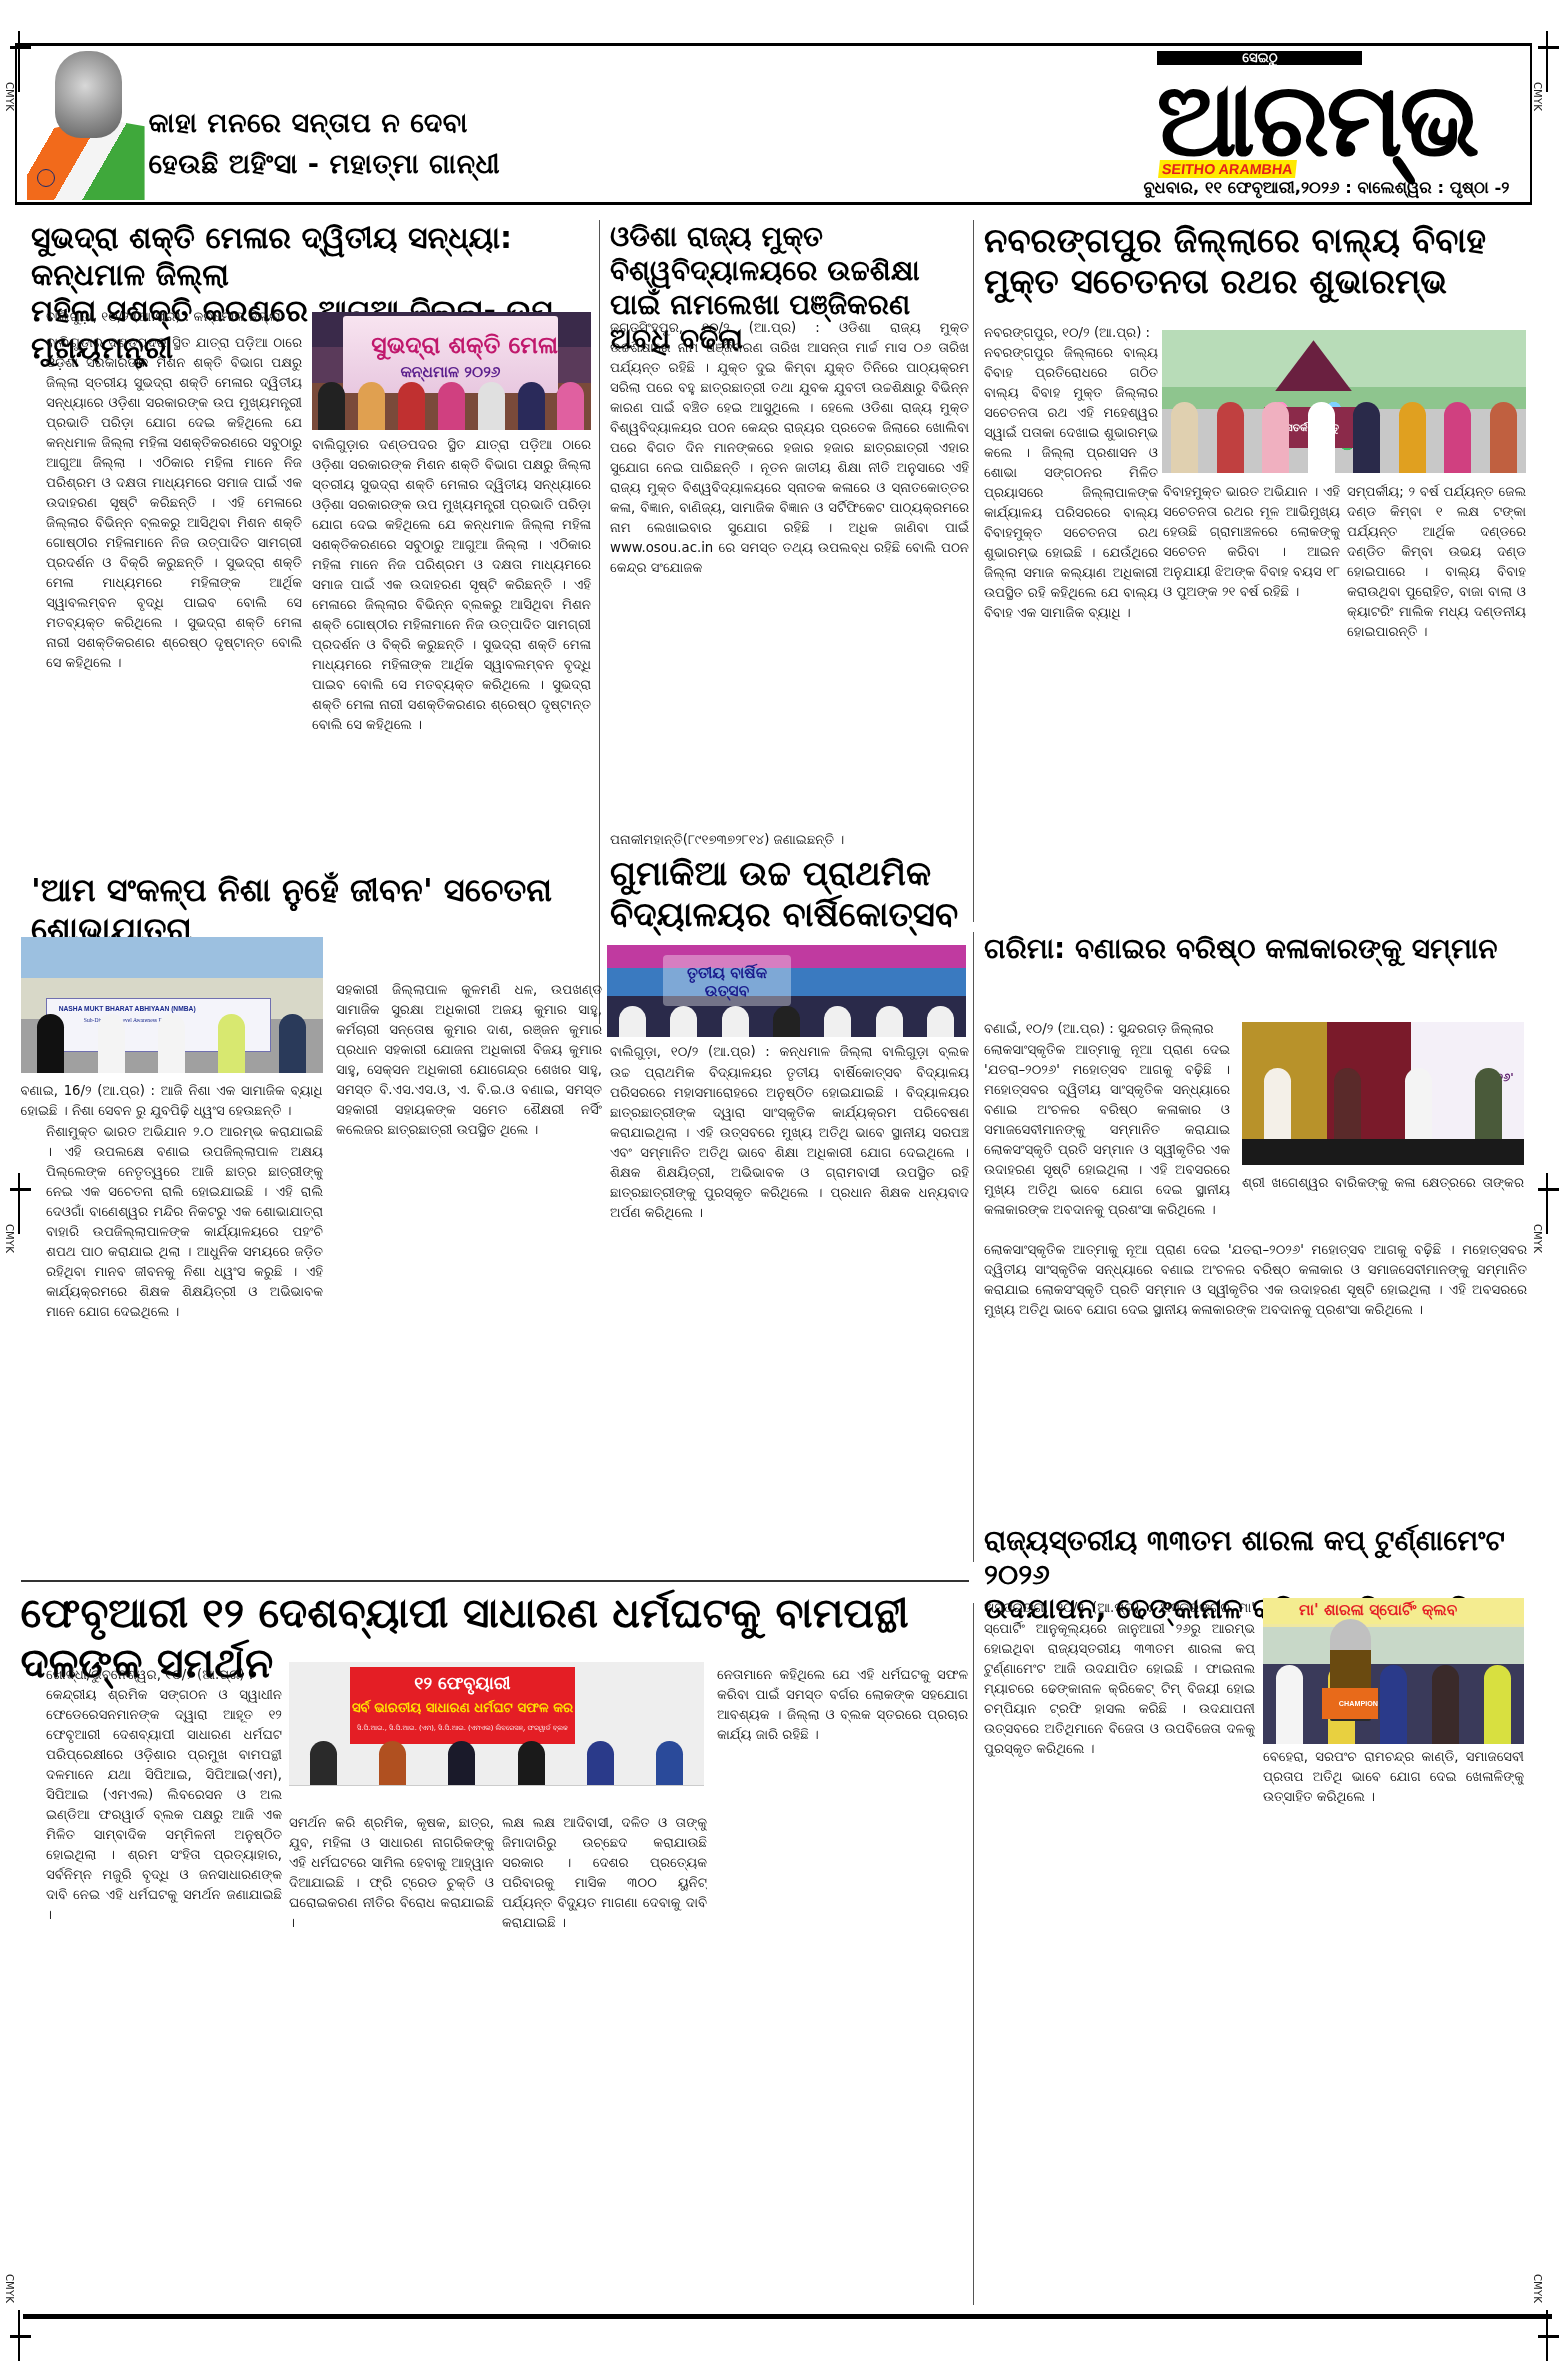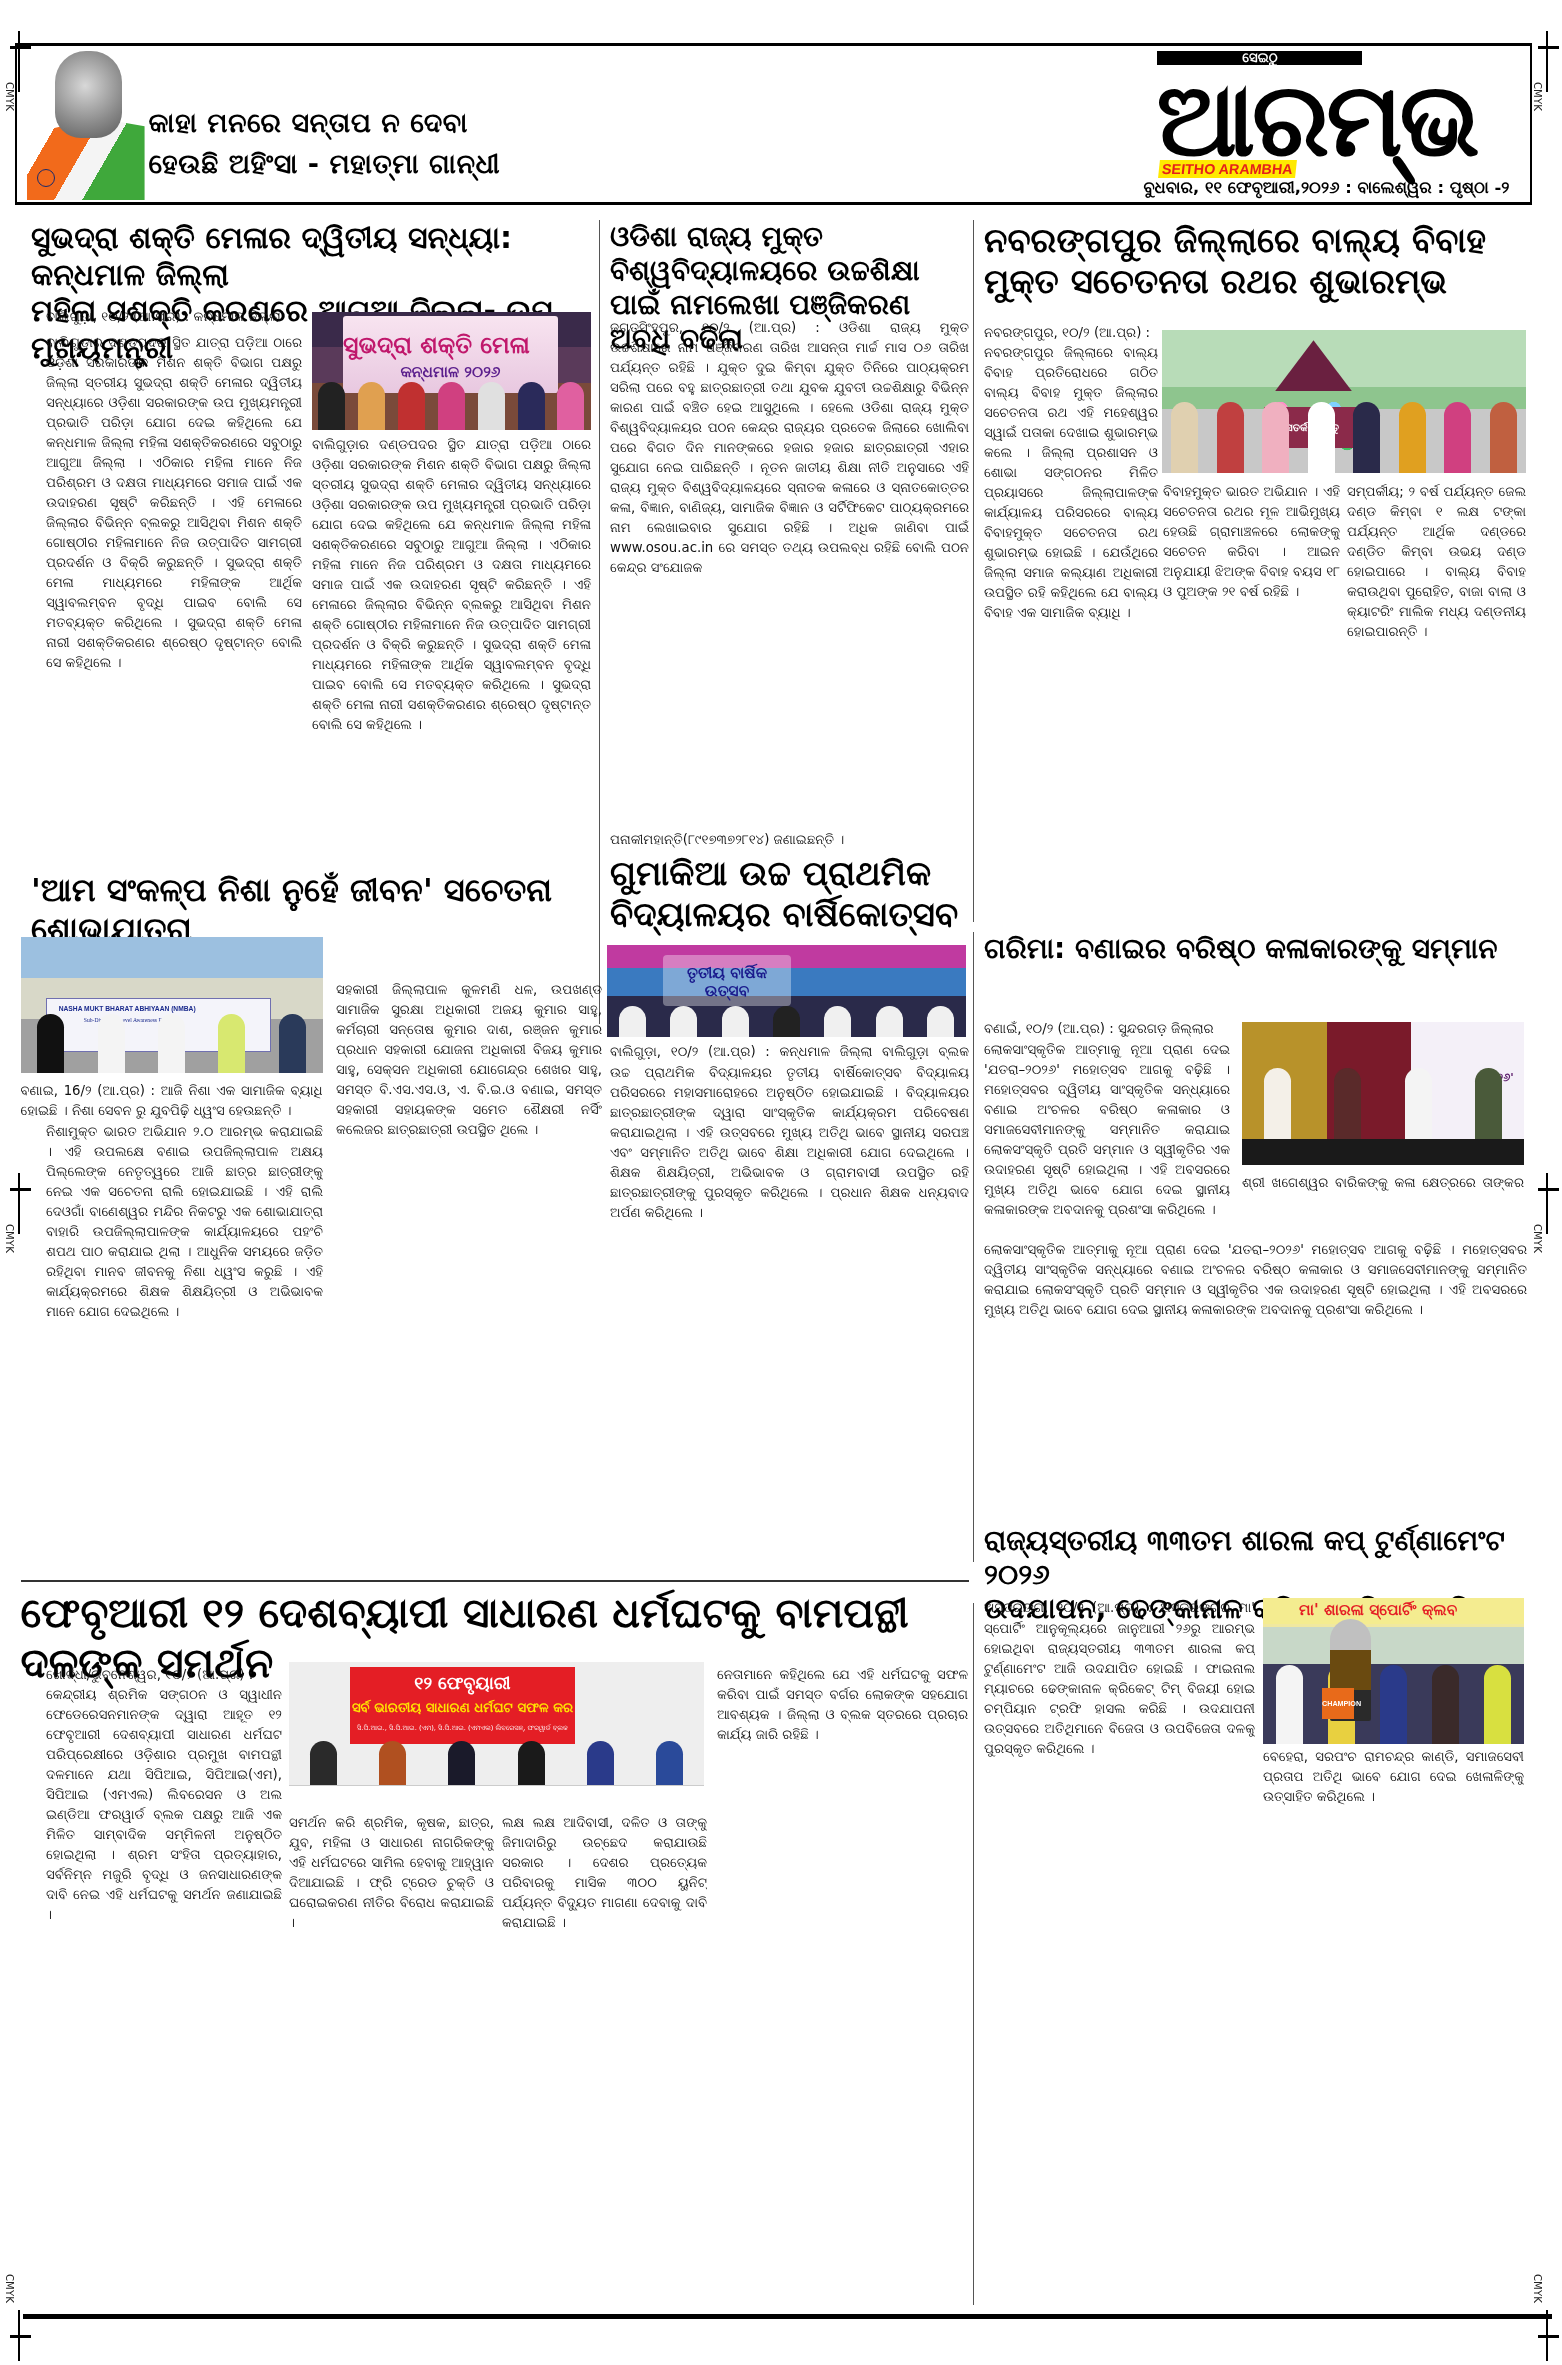--- a/index.html
+++ b/index.html
@@ -26,21 +26,21 @@
 
   .hl { position: absolute; font-weight: bold; line-height: 1.22; }
   .body { position: absolute; font-size: 13.3px; line-height: 20px; text-align: justify; color: #111; overflow: hidden; }
   .col-rule { position: absolute; width: 1px; background: #555; }
   .hrule { position: absolute; height: 1.5px; background: #333; }
 
   .photo { position: absolute; overflow: hidden; }
 
   .p1 { background: linear-gradient(180deg, #3a2a4a 0 30%, #5a3a5a 30% 60%, #7a4a3a 60% 100%); }
   .p1 .banner { position: absolute; left: 31px; top: 4.1px; width: 215px; height: 77px; background: linear-gradient(180deg,#f8e4f0,#e8c8e0); border-radius: 3.1px; }
-  .p1 .banner span { position: absolute; left: 0; top: 15.4px; width: 100%; text-align: left; color: #c0186c; font-size: 23.6px; font-weight: bold; }
+  .p1 .banner span { position: absolute; left: 0; top: 15.4px; width: 100%; text-align: right; color: #c0186c; font-size: 23.6px; font-weight: bold; }
   .p1 .banner em { position: absolute; left: 0; top: 47px; width: 100%; text-align: center; color: #5a1e8c; font-size: 15.4px; font-style: normal; font-weight: bold; }
 
   .people { position: absolute; bottom: 0; left: 0; width: 100%; height: 45%; display: flex; justify-content: space-around; align-items: flex-end; }
   .people i { display: block; width: 27px; height: 90%; border-radius: 13.3px 13.3px 0 0; }
 
   .p2 { background: linear-gradient(180deg, #b8dcb8 0 40%, #8ec58e 40% 55%, #c8c8c8 55% 100%); }
   .p2 .balloons { position: absolute; left: 92px; top: 61px; width: 133px; height: 61px; background: radial-gradient(circle at 20% 30%, #ff8fc8 0 7.2px, transparent 7.7px), radial-gradient(circle at 40% 50%, #ffe040 0 7.2px, transparent 7.7px), radial-gradient(circle at 60% 30%, #7fd0ff 0 7.2px, transparent 7.7px), radial-gradient(circle at 80% 60%, #ff6060 0 7.2px, transparent 7.7px), radial-gradient(circle at 30% 80%, #ffffff 0 7.2px, transparent 7.7px), radial-gradient(circle at 70% 85%, #40c060 0 7.2px, transparent 7.7px); }
   .p2 .cart { position: absolute; left: 102px; top: 77px; width: 97px; height: 41px; background: #8b2a4a; color: #fff; font-size: 10.2px; font-weight: bold; text-align: center; line-height: 41px; }
   .p2 .roof { position: absolute; left: 113px; top: 10.2px; width: 77px; height: 51px; background: #6a2040; clip-path: polygon(50% 0, 100% 100%, 0 100%); }
 
@@ -60,21 +60,21 @@
   .p6 { background: #eeeeee; }
   .p6 .banner { position: absolute; left: 61px; top: 5.1px; width: 225px; height: 77px; background: #e41e25; }
   .p6 .banner span { position: absolute; left: 0; top: 6.1px; width: 100%; text-align: center; color: #fff; font-size: 17.4px; font-weight: bold; }
   .p6 .banner em { position: absolute; left: 0; top: 33px; width: 100%; text-align: center; color: #ffe400; font-size: 13.3px; font-weight: bold; font-style: normal; }
   .p6 .banner small { position: absolute; left: 0; top: 57px; width: 100%; text-align: center; color: #fff; font-size: 6.7px; }
   .p6 .table { position: absolute; left: 0; bottom: 0; width: 100%; height: 20.5px; background: #ffffff; border-top: 1px solid #ccc; }
 
   .p7 { background: linear-gradient(180deg, #f0e8a0 0 20%, #c8d8c8 20% 45%, #3a3a5a 45% 100%); }
   .p7 .banner { position: absolute; left: 0; top: 0; width: 100%; height: 25.6px; background: #f4ec90; color: #e41e25; font-size: 15.4px; font-weight: bold; padding-left: 36px; line-height: 25.6px; }
   .p7 .trophy { position: absolute; left: 67px; top: 20.5px; width: 41px; height: 102px; background: linear-gradient(180deg, #c0c0c0 0 30%, #6a4a10 30% 70%, #2a2a2a 70%); border-radius: 20.5px 20.5px 2px 2px; }
-  .p7 .champ { position: absolute; left: 59px; top: 90px; width: 32px; height: 31px; background: #e86a1a; color: #fff; font-size: 7.2px; font-weight: bold; text-align: right; line-height: 31px; font-family: "Liberation Sans", sans-serif; }
+  .p7 .champ { position: absolute; left: 59px; top: 90px; width: 56px; height: 31px; background: #e86a1a; color: #fff; font-size: 7.2px; font-weight: bold; text-align: right; line-height: 31px; font-family: "Liberation Sans", sans-serif; }
 
   .bottom-bar { position: absolute; left: 22.5px; top: 2314px; width: 1529px; height: 5.1px; background: #000; }
 </style>
 </head>
 <body>
 
 <div class="reg" style="left:4.1px;top:31px;">
     <div class="v"></div>
     <div class="h"></div>
     <div class="cmyk" style="writing-mode:vertical-rl;">CMYK</div>

